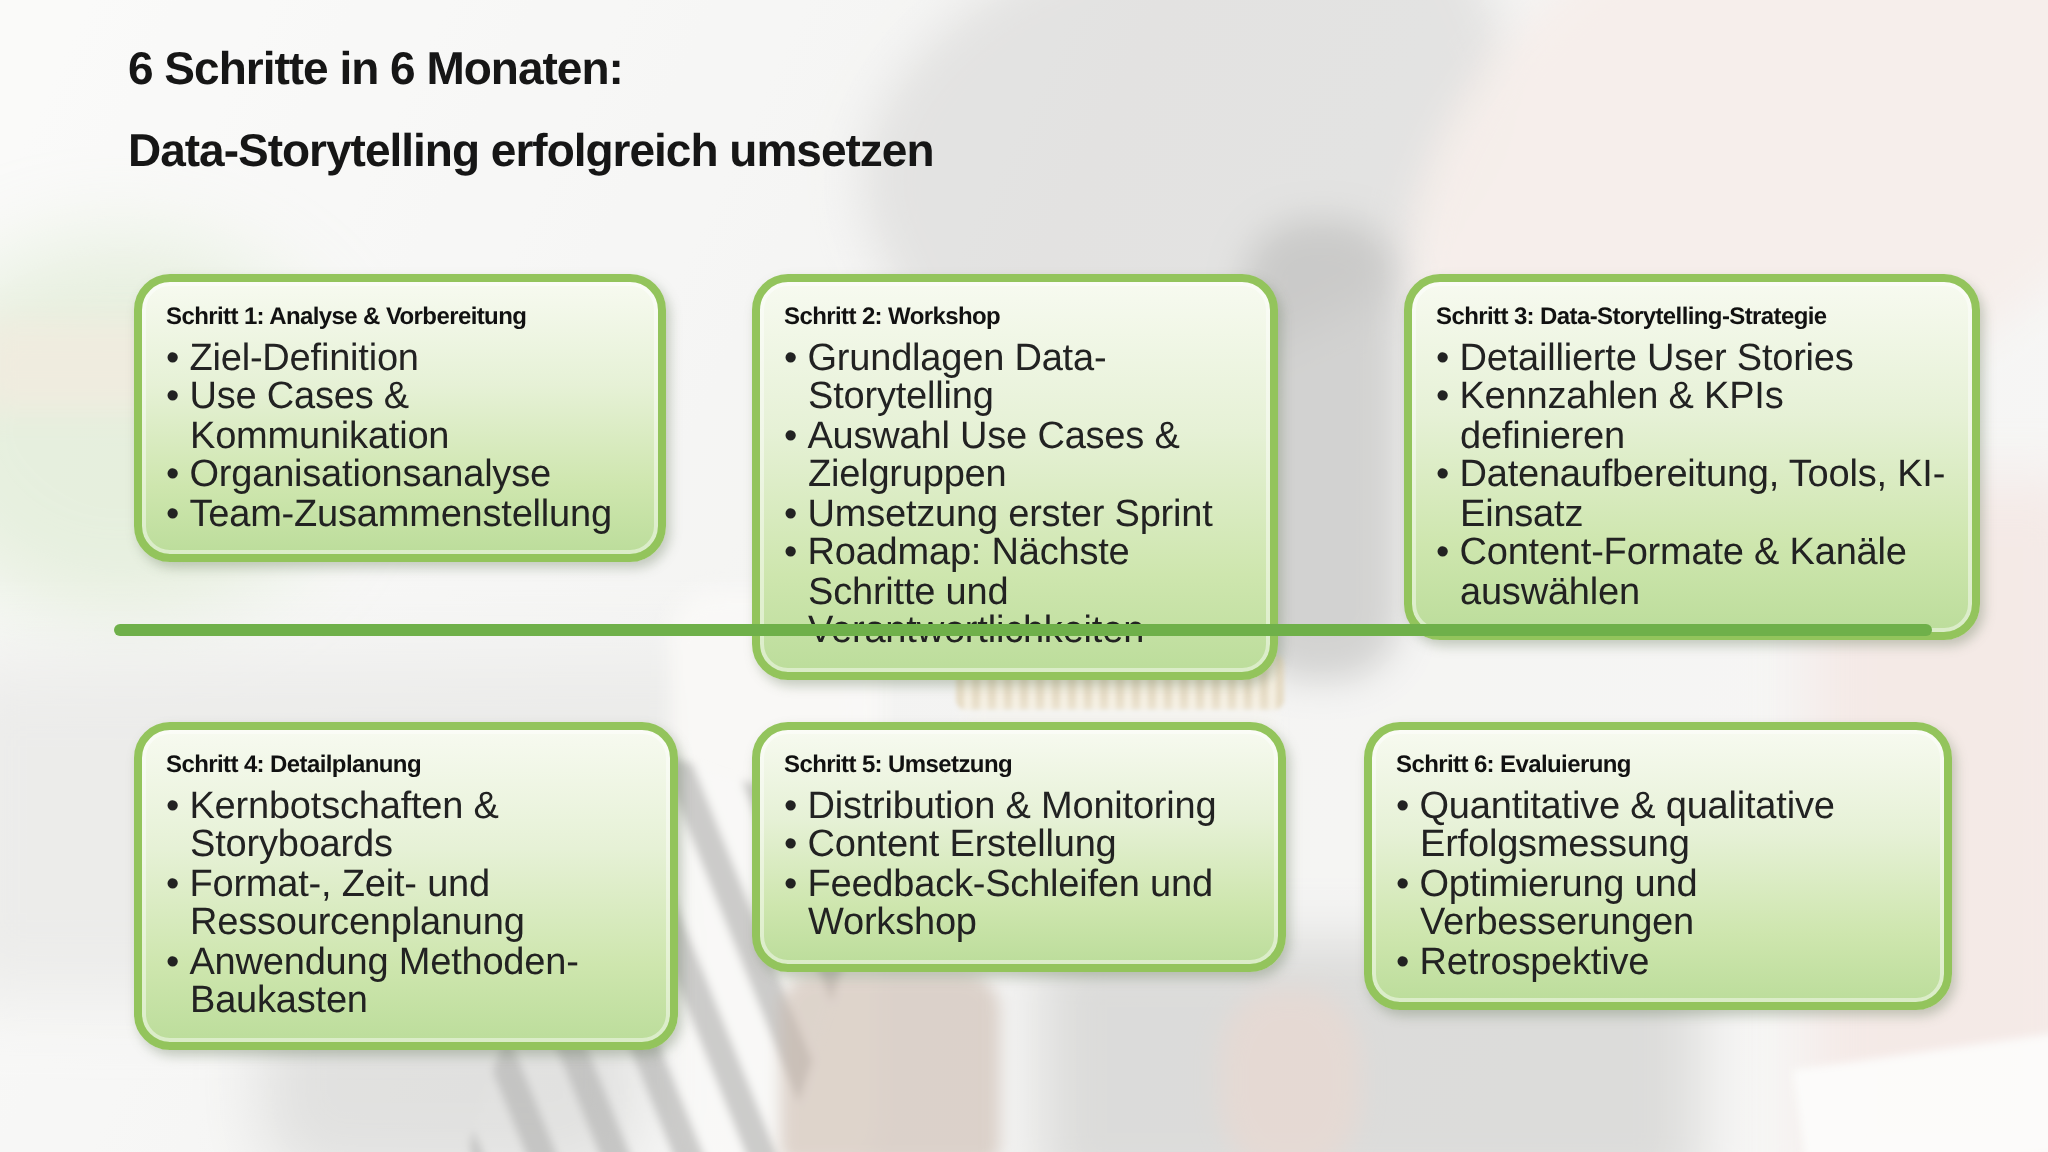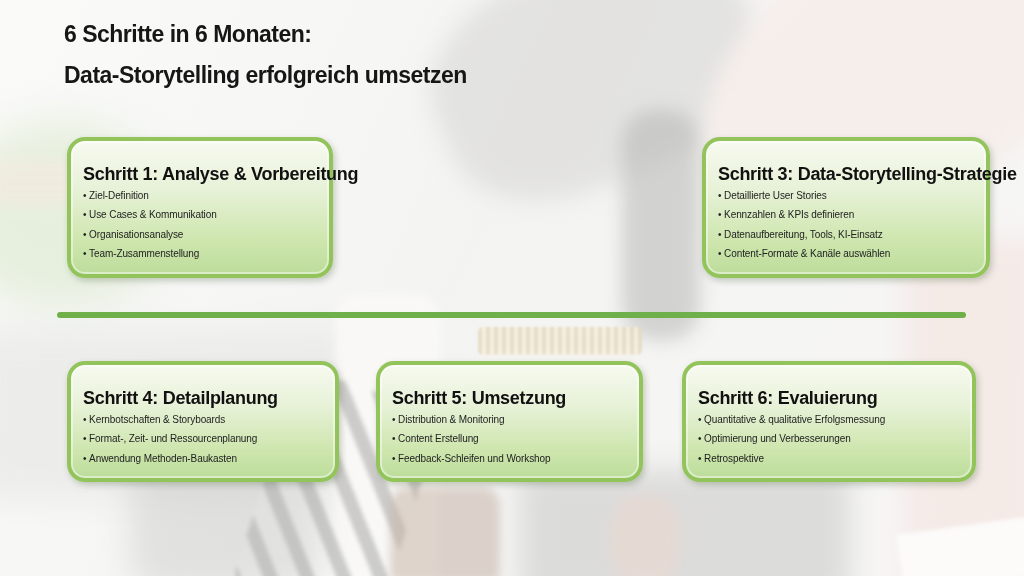--- a/index.html
+++ b/index.html
@@ -47,26 +47,26 @@
     box-shadow:2px 3px 6px rgba(100,120,90,.35), inset 0 0 0 2px rgba(255,255,255,.45);
     padding:8px 10px 10px 12px;
   }
   .b1{left:67px; top:137px;width:266px;}
   .b2{left:376px;top:137px;width:263px;}
   .b3{left:702px;top:137px;width:288px;}
   .b4{left:67px; top:361px;width:272px;}
   .b5{left:376px;top:361px;width:267px;}
   .b6{left:682px;top:361px;width:294px;}
   .card-heading{
-    margin:16px 0 1px 0;font-size:18px;font-weight:700;line-height:19.5px;
+    margin:0 0 1px 0;font-size:12px;font-weight:700;line-height:19.5px;
     letter-spacing:-.3px;white-space:nowrap;color:#111111;
   }
   .card-list{margin:0;padding:0;list-style:none;}
   .card-list li{
-    font-size:10px;line-height:19.5px;letter-spacing:-.1px;
+    font-size:19px;line-height:19.5px;letter-spacing:-.1px;
     color:var(--body-text,#222222);
     padding-left:12px;text-indent:-12px;
   }
   .card-list li::before{content:"\2022\00A0";}
   .b5 .card-list li{max-width:218px;}
 
   
   .divider{
     position:absolute;left:57px;top:312px;width:909px;height:6px;
     background:var(--divider-green,#6fb04a);border-radius:3px;
@@ -105,20 +105,29 @@
 
   <section class="card b1">
     <h2 class="card-heading">Schritt 1: Analyse &amp; Vorbereitung</h2>
     <ul class="card-list">
         <li>Ziel-Definition</li>
         <li>Use Cases &amp; Kommunikation</li>
         <li>Organisationsanalyse</li>
         <li>Team-Zusammenstellung</li>
       </ul>
   </section>
+  <section class="card b2">
+    <h2 class="card-heading">Schritt 2: Workshop</h2>
+    <ul class="card-list">
+        <li>Grundlagen Data-Storytelling</li>
+        <li>Auswahl Use Cases &amp; Zielgruppen</li>
+        <li>Umsetzung erster Sprint</li>
+        <li>Roadmap: Nächste Schritte und Verantwortlichkeiten</li>
+      </ul>
+  </section>
   <section class="card b3">
     <h2 class="card-heading">Schritt 3: Data-Storytelling-Strategie</h2>
     <ul class="card-list">
         <li>Detaillierte User Stories</li>
         <li>Kennzahlen &amp; KPIs definieren</li>
         <li>Datenaufbereitung, Tools, KI-Einsatz</li>
         <li>Content-Formate &amp; Kanäle auswählen</li>
       </ul>
   </section>
 

